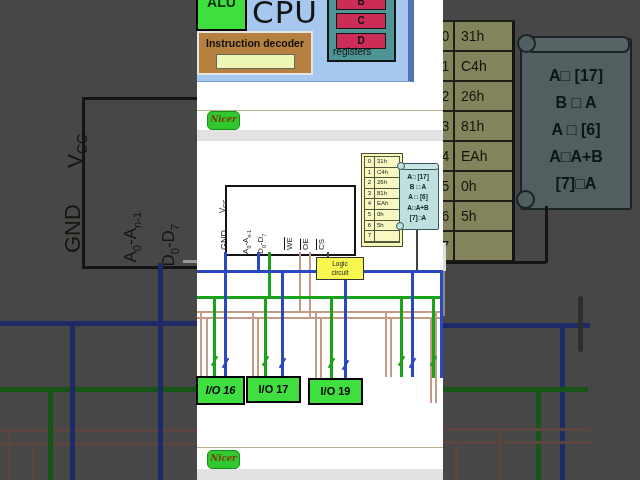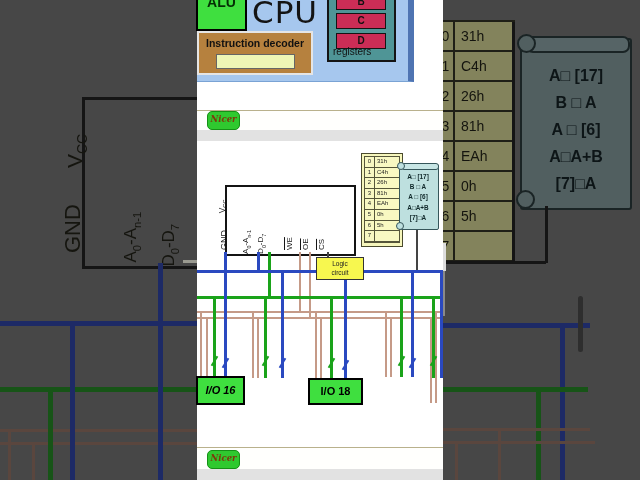--- a/index.html
+++ b/index.html
@@ -282,21 +282,22 @@
   <div class="slash green" style="left:396px;top:360px;"></div>
   <div class="slash blue" style="left:407px;top:362px;"></div>
   <div class="slash green" style="left:428px;top:360px;"></div>
 
   <div class="logic-box">
     <div>Logic</div>
     <div>circuit</div>
   </div>
 
   <div class="io-box" style="left:196px;top:376px;width:45px;height:25px;line-height:25px;font-style:italic;">I/O 16</div>
-  <div class="io-box" style="left:308px;top:378px;width:51px;height:23px;line-height:23px;">I/O 18</div>
+  <div class="io-box" style="left:246px;top:376px;width:51px;height:23px;line-height:23px;">I/O 17</div>
+  <div class="io-box" style="left:308px;top:378px;width:51px;height:23px;line-height:23px;">I/O 19</div>
 
   <div class="toolbar" style="top:447px;height:21px;"></div>
   <div class="nicer-logo" style="left:207px;top:450px;">
     <div class="nicer-text">Nicer</div>
   </div>
   <div class="grayband" style="top:469px;height:11px;"></div>
 
 </div>
 
 </body></html>

